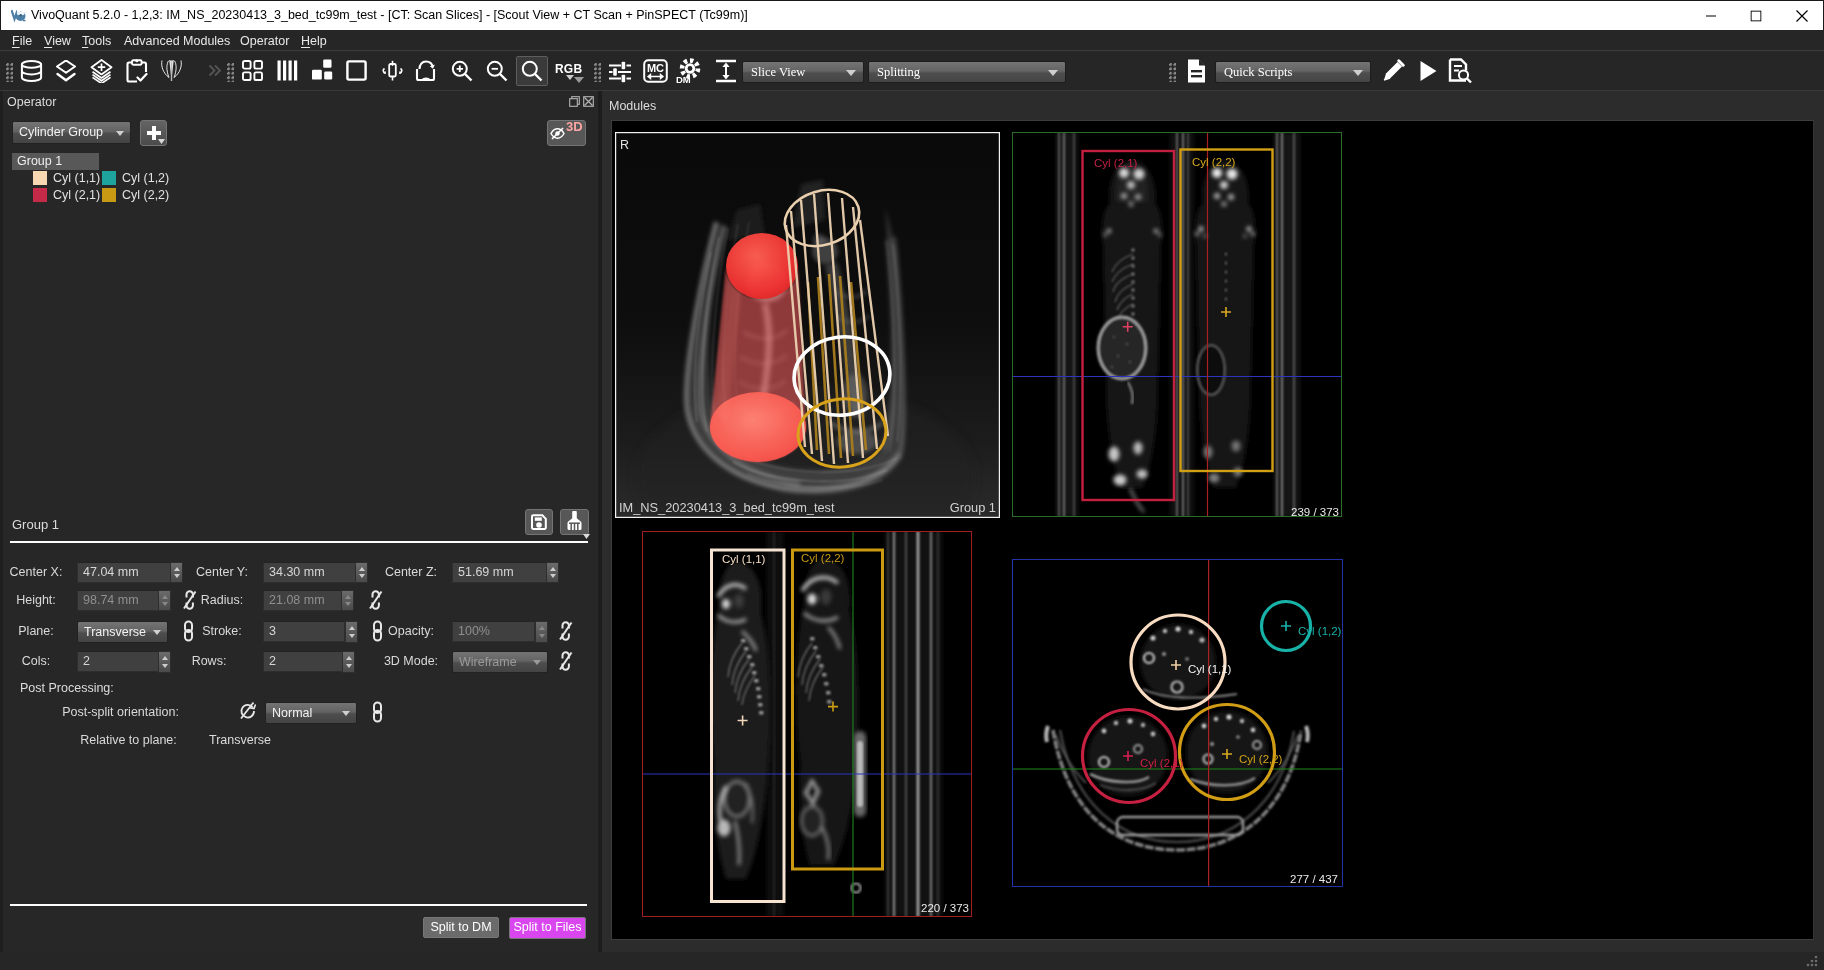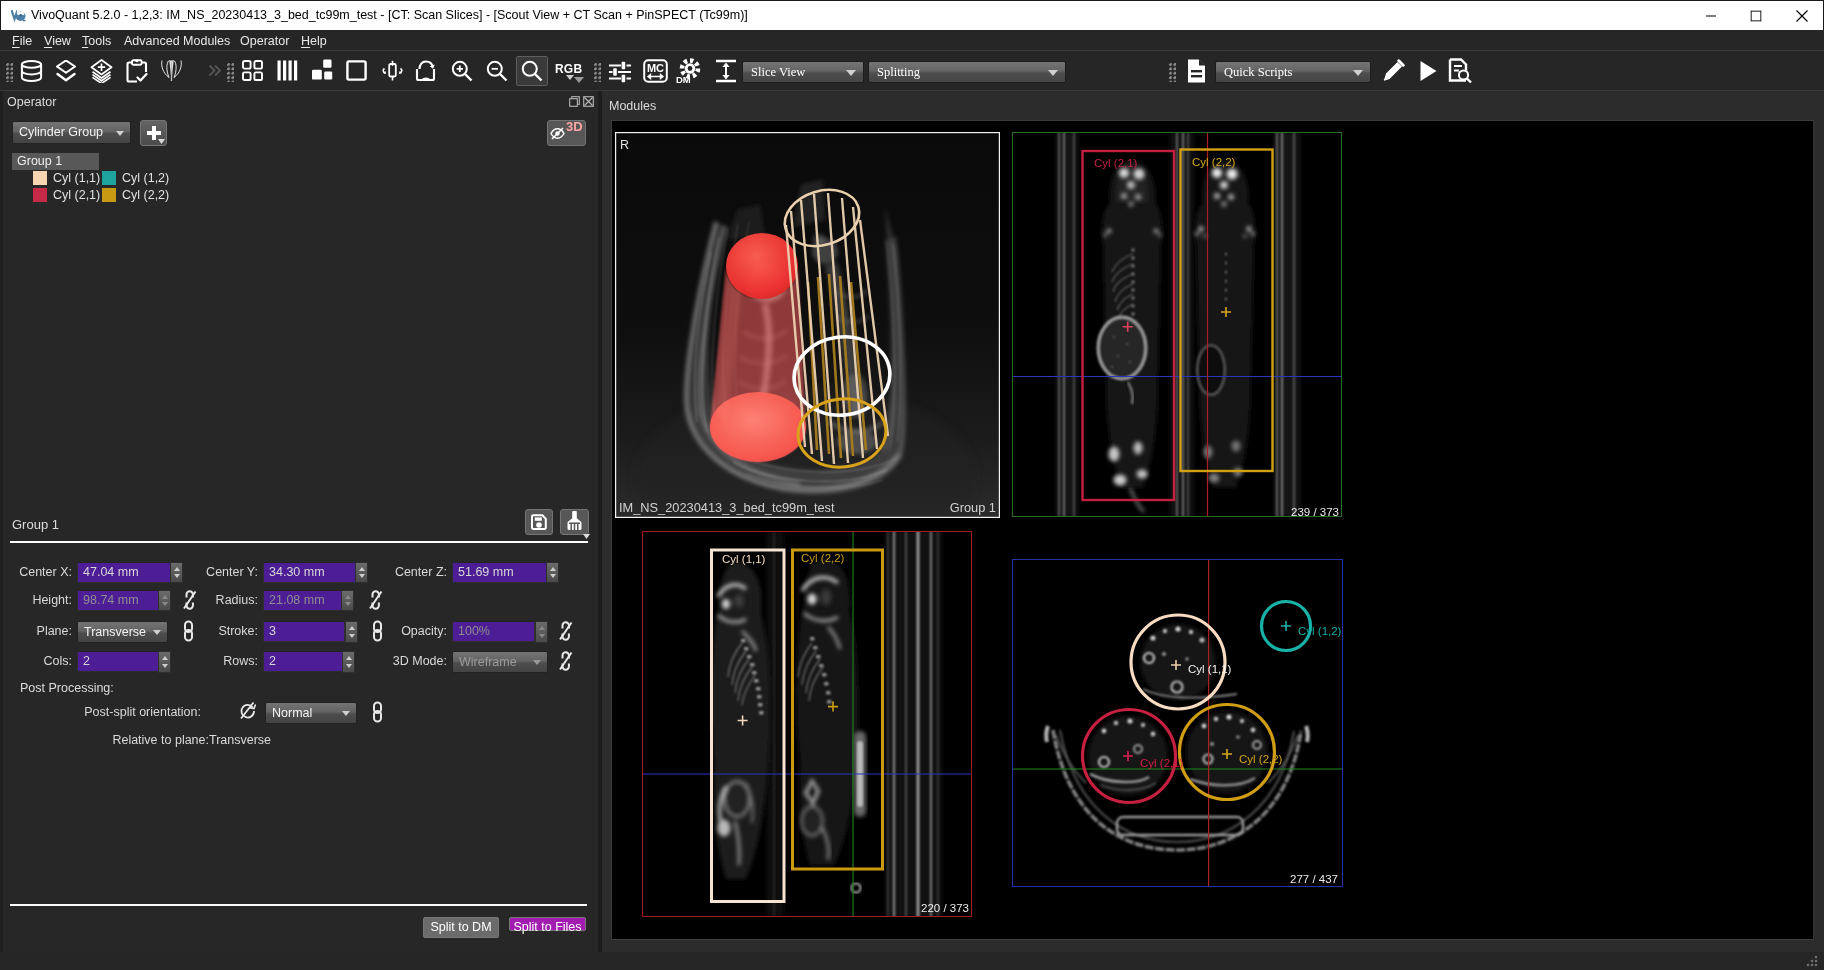--- a/index.html
+++ b/index.html
@@ -29,32 +29,32 @@
     background-size:4.4px 4.4px; }
   .combo { position:absolute; height:22px; border:1px solid #1d1d1d; border-radius:2px;
     background:linear-gradient(#757575,#646464 45%,#4e4e4e 55%,#454545);
     color:#fff; font-size:12.5px; line-height:20px; padding-left:8px;font-family:Liberation Serif, serif; }
   .combo .arr { position:absolute; right:7px; top:8px; width:0; height:0;
     border-left:5px solid transparent; border-right:5px solid transparent; border-top:6px solid #cfcfcf; }
 
   
   #lpanel { position:absolute; left:0; top:91px; width:600px; height:861px; background:#272727; }
   .ptitle { position:absolute; font-size:12.5px; color:#dcdcdc; }
-  .field { position:absolute; height:21px; background:#4c1d95; border:1px solid #2e2e2e;
+  .field { position:absolute; height:21px; background:#404040; border:1px solid #2e2e2e;
     border-top-color:#232323; color:#d6d6d6; font-size:12.5px; line-height:19px; padding-left:5px; }
   .field.dis { color:#8f8f8f; }
   .spin { position:absolute; width:13px; height:21px; background:linear-gradient(#6b6b6b,#4a4a4a);
     border:1px solid #2e2e2e; }
   .spin:before, .spin:after { content:""; position:absolute; left:3px; width:0; height:0;
     border-left:3.5px solid transparent; border-right:3.5px solid transparent; }
   .spin:before { top:4px; border-bottom:4px solid #cdcdcd; }
   .spin:after { bottom:4px; border-top:4px solid #cdcdcd; }
   .spin.dis:before { border-bottom-color:#888; }
   .spin.dis:after { border-top-color:#888; }
-  .flabel { position:absolute; font-size:12.5px; color:#d9d9d9; text-align:right; }
+  .flabel { position:absolute; font-size:12.5px; color:#d9d9d9; text-align:center; }
   .dcombo { position:absolute; height:22px; border:1px solid #222; border-radius:2px;
     background:linear-gradient(#747474,#636363 45%,#4d4d4d 55%,#444444);
     color:#f2f2f2; font-size:12.5px; line-height:20px; padding-left:6px; }
   .dcombo .arr { position:absolute; right:6px; top:8px; width:0; height:0;
     border-left:4.5px solid transparent; border-right:4.5px solid transparent; border-top:5.5px solid #d0d0d0; }
   .dcombo.dis { color:#9a9a9a; }
   .gbtn { position:absolute; border-radius:3px; background:linear-gradient(#646464,#4b4b4b);
     border:1px solid #747474; }
   .swatch { position:absolute; width:14px; height:14px; }
   .sltext { position:absolute; font-size:12.5px; color:#e2e2e2; }
@@ -398,21 +398,21 @@
       <g stroke="#e8e8e8" stroke-width="2" fill="none">
         <path d="M4.5 8.5 v-3 a3.2 3.2 0 0 1 6.4 0 v3"></path>
         <path d="M4.5 13.5 v3 a3.2 3.2 0 0 0 6.4 0 v-3"></path>
         <path d="M13.5 2.5 L2 19.5"></path>
       </g>
     </svg>
 
     <div class="flabel" style="left:0px; top:563px; width:72px">Cols:</div>
     <div class="field" style="left:77px; top:560px; width:82px">2</div>
     <div class="spin" style="left:158px; top:560px; height:22px"></div>
-    <div class="flabel" style="left:186px; top:563px; width:72px">Rows:</div>
+    <div class="flabel" style="left:173px; top:563px; width:72px">Rows:</div>
     <div class="field" style="left:263px; top:560px; width:80px">2</div>
     <div class="spin" style="left:342px; top:560px; height:22px"></div>
     <div class="flabel" style="left:375px; top:563px; width:72px">3D Mode:</div>
     <div class="dcombo dis" style="left:452px; top:560px; width:96px">Wireframe<div class="arr" style="border-top-color:#9a9a9a"></div></div>
     <svg class="abs" style="left:558px;top:559px" width="15" height="22" viewBox="0 0 15 22">
       <g stroke="#e8e8e8" stroke-width="2" fill="none">
         <path d="M4.5 8.5 v-3 a3.2 3.2 0 0 1 6.4 0 v3"></path>
         <path d="M4.5 13.5 v3 a3.2 3.2 0 0 0 6.4 0 v-3"></path>
         <path d="M13.5 2.5 L2 19.5"></path>
       </g>
@@ -430,21 +430,21 @@
       <g stroke="#e8e8e8" stroke-width="2" fill="none">
         <rect x="3" y="1.5" width="7" height="10.5" rx="3.5"></rect>
         <rect x="3" y="10" width="7" height="10.5" rx="3.5"></rect>
       </g>
     </svg>
     <div class="flabel" style="left:48px; top:642px; width:161px">Relative to plane:</div>
     <div class="ptitle" style="left:209px; top:642px">Transverse</div>
 
     <div class="abs" style="left:10px;top:813px;width:577px;height:2px;background:#fdfdfd"></div>
     <div class="abs" style="left:423px;top:826px;width:76px;height:21px;background:#6b6b6b;border:1px solid #777;border-radius:2px;color:#fff;font-size:12.5px;text-align:center;line-height:19px">Split to DM</div>
-    <div class="abs" style="left:509px;top:826px;width:77px;height:14px;background:#a21caf;border:1px solid #777;border-radius:2px;color:#fff;font-size:12.5px;text-align:center;line-height:19px">Split to Files</div>
+    <div class="abs" style="left:509px;top:826px;width:77px;height:22px;background:#d946ef;border:1px solid #777;border-radius:2px;color:#fff;font-size:12.5px;text-align:center;line-height:19px">Split to Files</div>
   </div>
 
   <div class="abs" style="left:0;top:91px;width:3px;height:861px;background:#1f1f1f"></div>
 
   <div class="abs" style="left:598px;top:91px;width:4px;height:861px;background:#1d1d1d"></div>
   <div class="abs" style="left:0;top:952px;width:1824px;height:18px;background:#262626"></div>
   <svg class="abs" style="left:1804px;top:955px" width="14" height="13" viewBox="0 0 14 13">
     <g fill="#6e6e6e">
       <circle cx="12" cy="2" r="1.3"></circle>
       <circle cx="8" cy="6" r="1.3"></circle>

